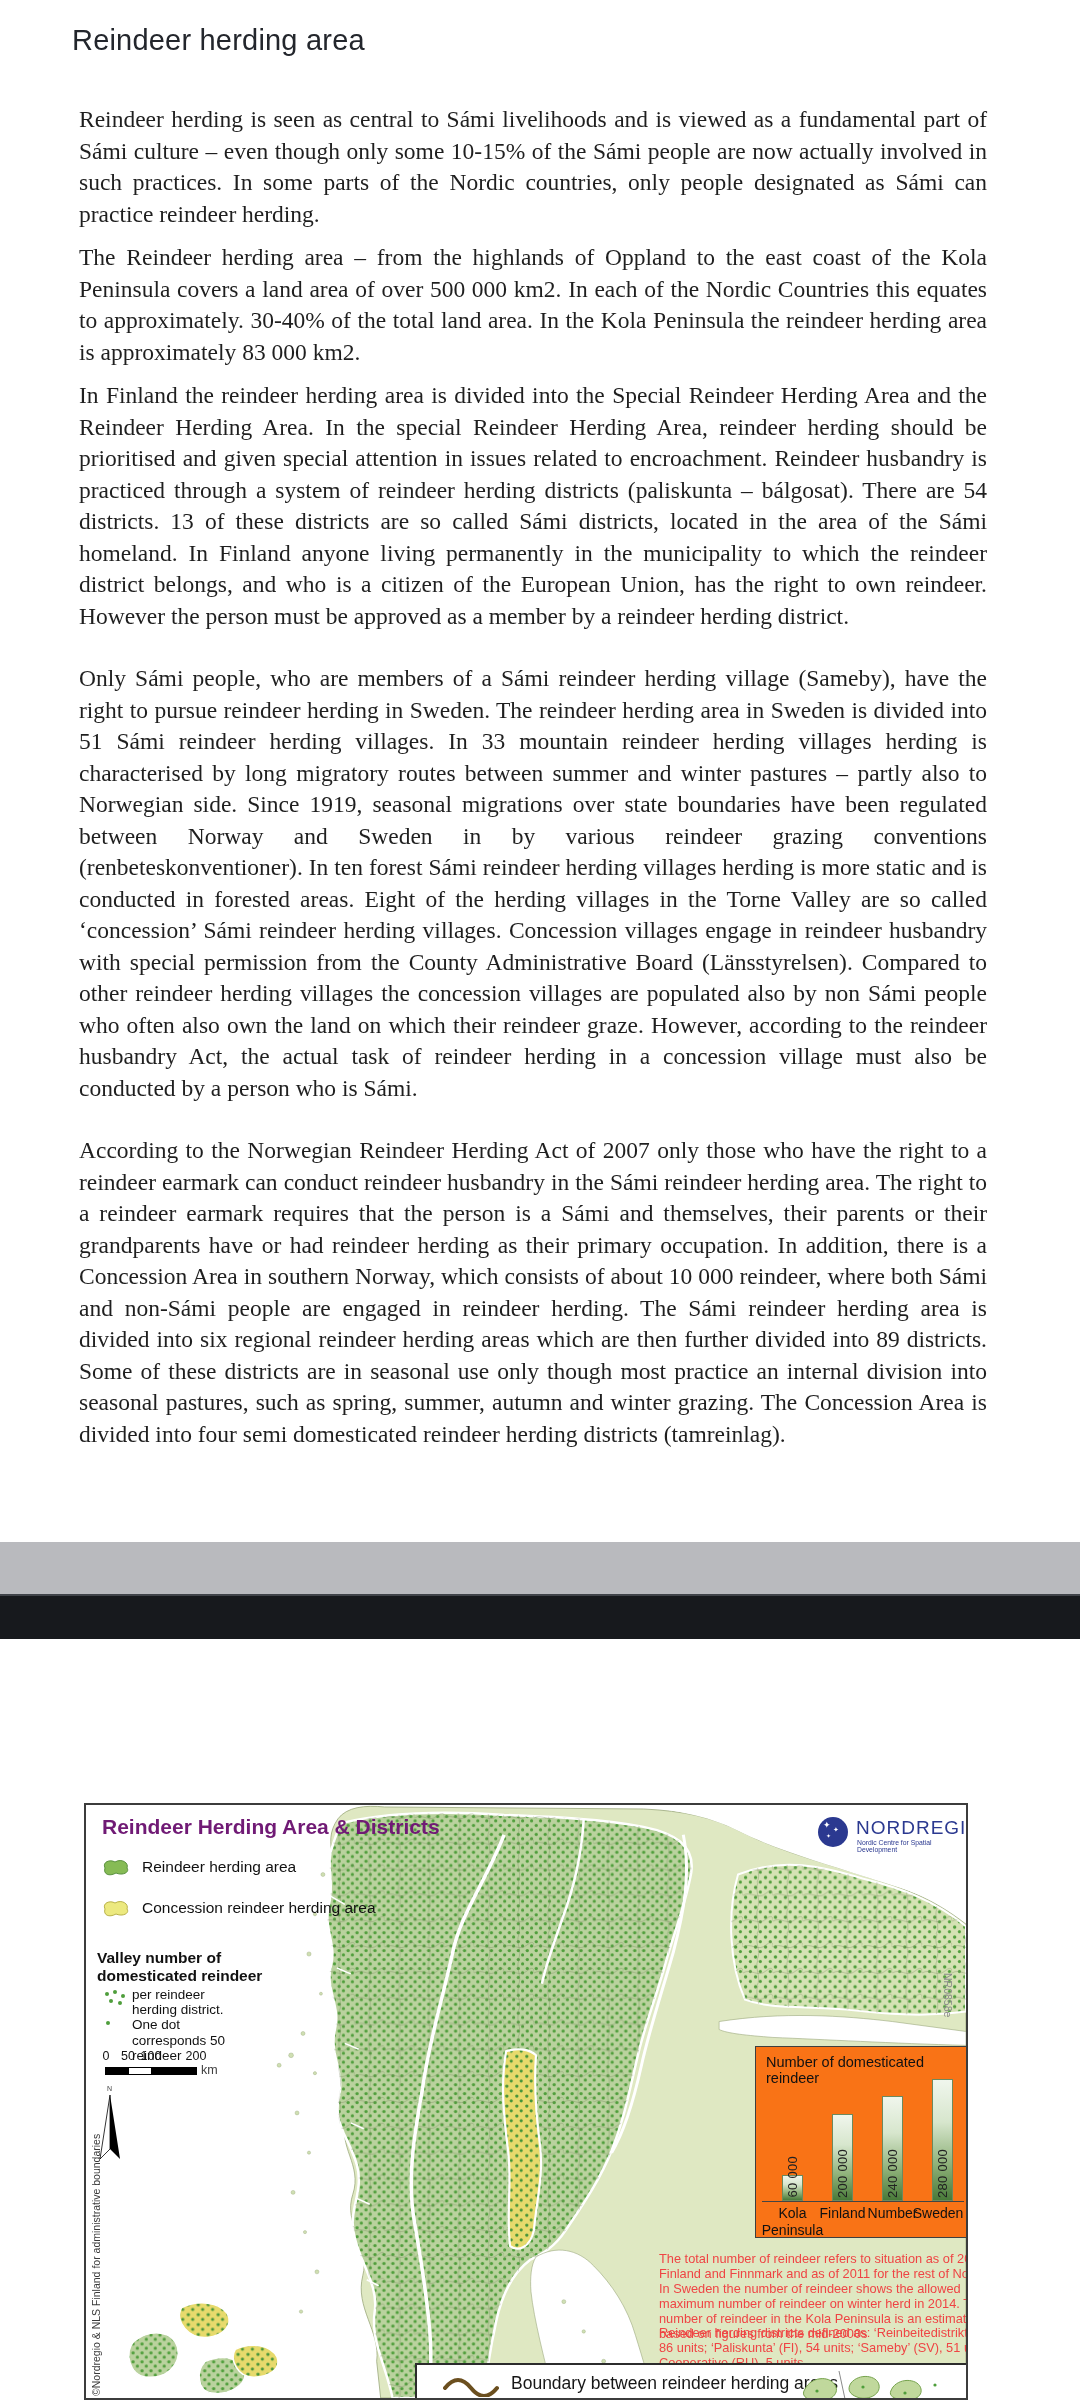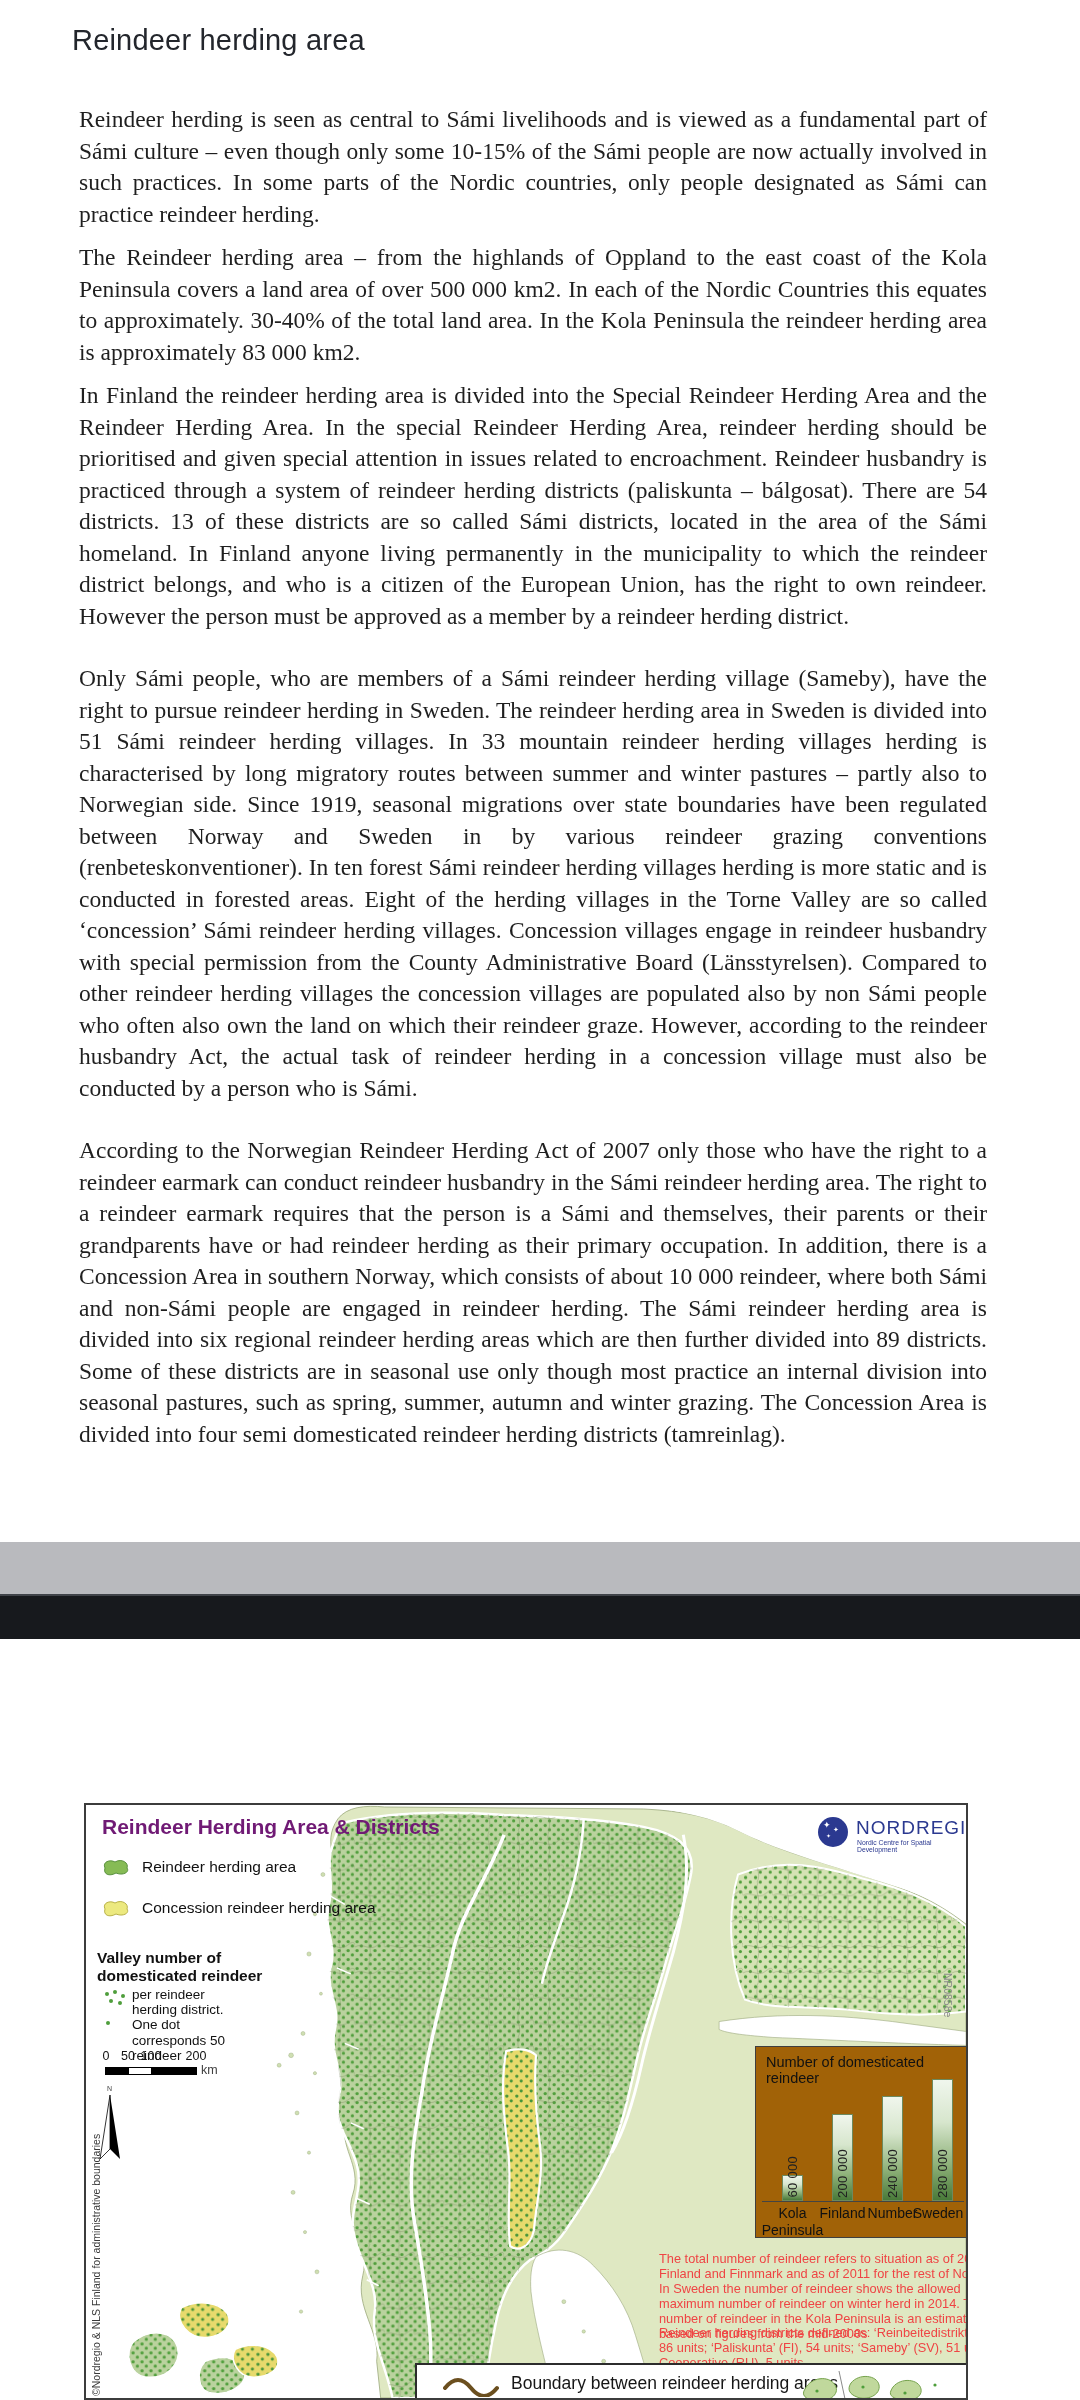--- a/index.html
+++ b/index.html
@@ -40,21 +40,21 @@
   .scale-labels span{position:absolute;transform:translateX(-50%);}
   .scale-bar{position:absolute;left:19px;top:262px;width:90px;height:6px;border:1px solid #000;
              display:flex;box-sizing:content-box;}
   .scale-bar i{display:block;height:100%;}
   .scale-km{position:absolute;left:115px;top:258px;font-size:12.5px;color:#404040;}
   .north{position:absolute;left:8px;top:278px;}
   .vcopy{position:absolute;left:4px;top:591px;transform:rotate(-90deg);transform-origin:left top;
          font-size:10.5px;color:#3a3a3a;white-space:nowrap;}
   .nrcode{position:absolute;left:856px;top:168px;writing-mode:vertical-rl;font-size:10.5px;color:#8b8b8b;}
   
-  .chart{position:absolute;left:669px;top:241px;width:214px;height:192px;background:#a16207;
+  .chart{position:absolute;left:669px;top:241px;width:214px;height:192px;background:#f97316;
          border:1.5px solid #3f3f3f;box-sizing:border-box;}
   .chart-title{position:absolute;left:10px;top:7px;font-size:14.5px;color:#111;}
   .plot{position:absolute;left:6px;top:0;width:202px;height:154px;border-bottom:1.5px solid #444;}
   .bar{position:absolute;bottom:0;width:21px;border:.8px solid #6c8a5e;box-sizing:border-box;
        background:linear-gradient(to bottom,#f0f6ed 0%,#d7e6cd 35%,#8fb27a 70%,#497a39 100%);}
   .bar-val{position:absolute;bottom:3px;writing-mode:vertical-rl;transform:rotate(180deg);
            font-size:13px;color:#222;letter-spacing:.3px;}
   .cat{position:absolute;top:158px;width:70px;text-align:center;font-size:14px;color:#111;line-height:17px;}
   
   .fnote{position:absolute;left:541px;width:346px;font-size:12.8px;line-height:15px;color:#ef4444;margin-left:32px;}

